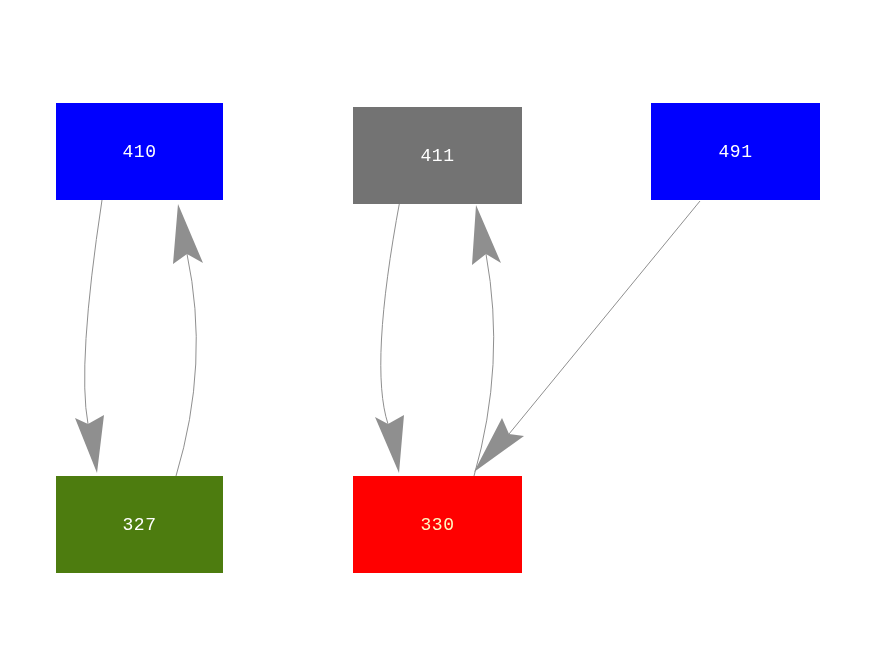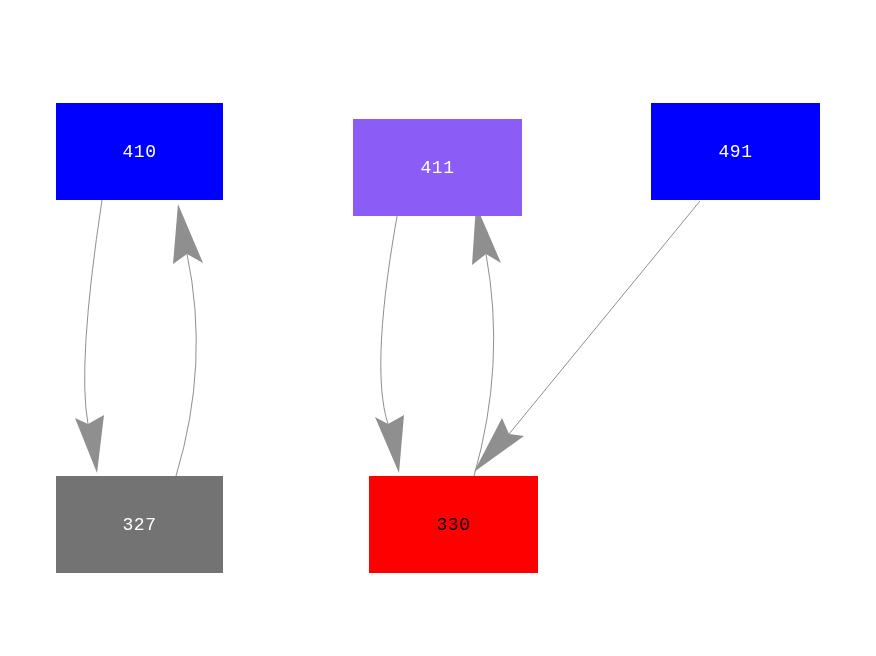--- a/index.html
+++ b/index.html
@@ -47,25 +47,25 @@
       <polygon points="399,462 375,406 388,413 404,404" fill="#8f8f8f" stroke="none"></polygon>
       <path d="M474,465 Q506,353 486,243" fill="none" stroke="#8f8f8f" stroke-width="1"></path>
       <polygon points="476,194 472,254 486,243 501,252" fill="#8f8f8f" stroke="none"></polygon>
       <path d="M700,190 L509,423" fill="none" stroke="#8f8f8f" stroke-width="1"></path>
       <polygon points="474,461 502,407 509,423 524,425" fill="#8f8f8f" stroke="none"></polygon>
     </svg>
 
   <div class="node" style="left: 56px; top: 92px; width: 167px; height: 97px; background: rgb(0, 0, 255); color: rgb(255, 255, 255);">
     <span>410</span>
   </div>
-  <div class="node" style="left: 353px; top: 108px; width: 169px; height: 97px; background: #8b5cf6; color: rgb(255, 255, 255); justify-content: center;">
+  <div class="node" style="left: 353px; top: 96px; width: 169px; height: 97px; background: #737373; color: rgb(255, 255, 255); justify-content: center;">
     <span>411</span>
   </div>
   <div class="node" style="left: 651px; top: 92px; width: 169px; height: 97px; background: rgb(0, 0, 255); color: rgb(255, 255, 255);">
     <span>491</span>
   </div>
-  <div class="node" style="left: 56px; top: 465px; width: 167px; height: 97px; background: #737373; color: rgb(255, 255, 255);">
+  <div class="node" style="left: 56px; top: 465px; width: 167px; height: 97px; background: #4d7c0f; color: rgb(255, 255, 255);">
     <span>327</span>
   </div>
-  <div class="node" style="left: 369px; top: 465px; width: 169px; height: 97px; background: rgb(255, 0, 0); color: #000000;">
+  <div class="node" style="left: 353px; top: 465px; width: 169px; height: 97px; background: rgb(255, 0, 0); color: #fef9c3;">
     <span>330</span>
   </div>
 </div>
 
 </body></html>

